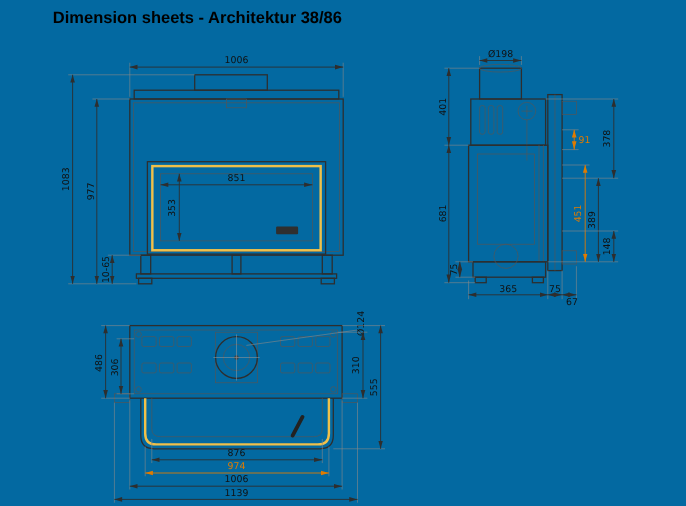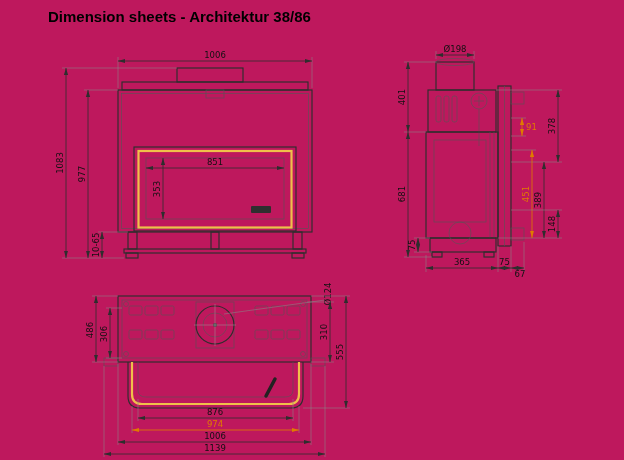--- a/index.html
+++ b/index.html
@@ -1,17 +1,17 @@
 <!DOCTYPE html>
 <html style="--accent: #e07b00; --glass: #f0c04a; --line: #2e2e2e;"><head>
 <meta charset="utf-8">
 <style>
   :root{ --accent:#e07b00; --glass:#f0c04a; --line:#2e2e2e; }
   html,body{margin:0;padding:0;background:#fff;}
-  .page{position:relative;width:624px;height:460px;background:#be185d;overflow:hidden;
+  .page{position:relative;width:624px;height:460px;background:#0369a1;overflow:hidden;
         font-family:"Liberation Sans",sans-serif;}
   .title{position:absolute;left:48px;top:8px;font-size:15px;font-weight:700;color:#000;}
   svg{position:absolute;left:0;top:0;}
   .ln{stroke:var(--line);stroke-width:1.15;fill:none;}
   .ln2{stroke:#555;stroke-width:.6;fill:none;}
   .xln{stroke:#999;stroke-width:.5;fill:none;}
   .ext{stroke:#888;stroke-width:.55;fill:none;}
   .dim{stroke:var(--line);stroke-width:.8;fill:none;}
   .dimo{stroke:var(--accent);stroke-width:.8;fill:none;}
   .glassln{stroke:var(--glass);stroke-width:2.2;fill:none;}

